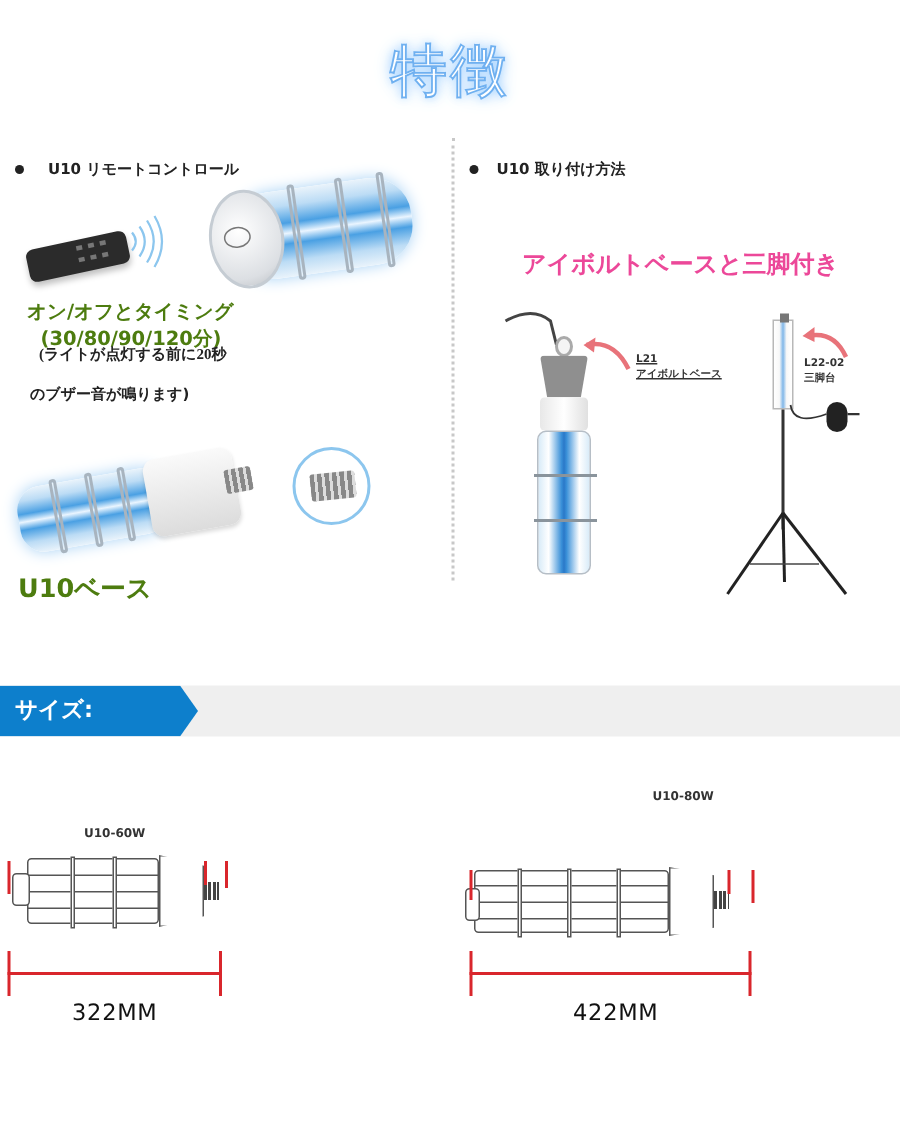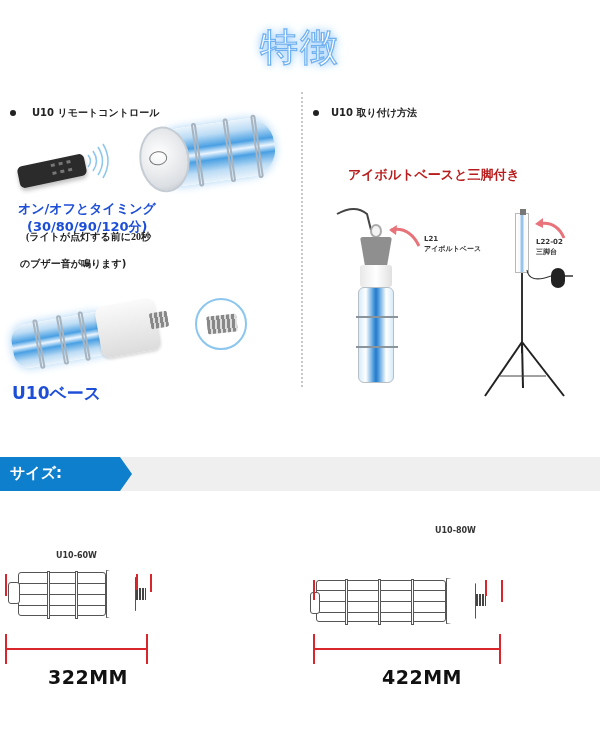--- a/index.html
+++ b/index.html
@@ -35,52 +35,52 @@
     background: linear-gradient(180deg, #e9f3fb 0%, #bcdcf5 18%, #4aa0e3 38%, #eaf5ff 50%, #4aa0e3 62%, #bcdcf5 82%, #e9f3fb 100%);
     border-radius: 14px;
     box-shadow: 0 0 10px #a8d2f5;
   }
   .ring { position: absolute; top: -3px; bottom: -3px; width: 5px; border: 2px solid #a8b4bf; border-radius: 6px; background: transparent; }
   .cap {
     background: radial-gradient(circle at 40% 40%, #ffffff, #dcdfe3 70%, #b9bdc2);
     border-radius: 50%;
   }
 
-  .feature-text { font-size: 13px; font-weight: bold; color: #1d4ed8; line-height: 18px; }
+  .feature-text { font-size: 13px; font-weight: bold; color: #4d7c0f; line-height: 18px; }
   .feature-note { font-size: 10px; font-weight: bold; color: #222; line-height: 16px; }
 
   
   .base-lamp-body {
     left: 12px; top: 318px; width: 100px; height: 44px;
     transform: rotate(-10deg);
   }
   .white-base {
     left: 98px; top: 302px; width: 60px; height: 52px; background: linear-gradient(180deg,#fafafa,#dcdcdc); border-radius: 8px;
     transform: rotate(-10deg); box-shadow: 0 2px 3px rgba(0,0,0,0.15);
   }
   .screw { background: repeating-linear-gradient(90deg,#888 0 3px,#ddd 3px 5px); border-radius: 2px; }
   .screw-circle {
     left: 195px; top: 298px; width: 52px; height: 52px; border: 2px solid #8cc6ee; border-radius: 50%; background: #fff;
   }
 
   
-  .install-sub { font-size: 13px; font-weight: bold; color: #b91c1c; }
+  .install-sub { font-size: 16px; font-weight: bold; color: #ec4899; }
   .callout { font-size: 7px; color: #333; line-height: 10px; font-weight: bold; }
   .red-arrow { stroke: #e8737a; fill: none; stroke-width: 3; }
 
   
   .banner-bg { left: 0; top: 457px; width: 600px; height: 34px; background: #efefef; }
   .banner-tab {
     left: 0; top: 457px; width: 132px; height: 34px; background: #0d7fcc;
     clip-path: polygon(0 0, 120px 0, 132px 50%, 120px 100%, 0 100%);
   }
   .banner-label { left: 10px; top: 464px; font-size: 15px; font-weight: bold; color: #ffffff; }
 
   .model-label { font-size: 8px; font-weight: bold; color: #333; }
-  .dim-label { font-size: 19px; font-weight: bold; color: #111; letter-spacing: 0.5px; }
+  .dim-label { font-size: 15px; font-weight: normal; color: #111; letter-spacing: 0.5px; }
 
   .diagram-lamp { border: 1.5px solid #555; background: #fff; }
   .dim-line { background: #d9262c; }
   .tick { background: #d9262c; width: 2px; }
 </style>
 </head>
 <body>
 
 <div class="abs title">特徴</div>
 
@@ -148,21 +148,21 @@
 <div class="abs" style="left:360px; top:237px; width:32px; height:28px; background:#8f8f8f; clip-path: polygon(0 0,100% 0,85% 100%,15% 100%); border-radius:3px;"></div>
 <div class="abs" style="left:360px; top:265px; width:32px; height:22px; background:linear-gradient(90deg,#e8e8e8,#ffffff,#e0e0e0); border-radius:3px;"></div>
 <div class="abs" style="left:358px; top:287px; width:36px; height:96px; border:1px solid #b6bec6; border-radius:6px; background:linear-gradient(90deg,#d8ebf8 0%,#ffffff 20%,#3a90d8 45%,#2a78c8 50%,#3a90d8 55%,#ffffff 80%,#d8ebf8 100%);">
   <div class="abs" style="left:-3px; top:28px; width:42px; height:2px; background:#8a949c;"></div>
   <div class="abs" style="left:-3px; top:58px; width:42px; height:2px; background:#8a949c;"></div>
 </div>
 <svg class="abs" style="left:385px; top:222px;" width="40" height="28" viewBox="0 0 40 28">
   <path class="red-arrow" d="M34 24 Q24 4 6 8"></path>
   <path d="M4 8 L12 3 L11 13 Z" fill="#e8737a"></path>
 </svg>
-<div class="abs callout" style="left:424px; top:234px;">
+<div class="abs callout" style="left:424px; top:234px;text-decoration:underline;">
   <div>L21</div>
   <div>アイボルトベース</div>
 </div>
 
 <div class="abs" style="left:515px; top:213px; width:14px; height:60px; border:1px solid #b8b8b8; background:linear-gradient(90deg,#fff 0%,#f8f8f8 30%,#7fb6e8 50%,#f8f8f8 70%,#fff 100%);"></div>
 <div class="abs" style="left:520px; top:209px; width:6px; height:6px; background:#777;"></div>
 <div class="abs" style="left:521px; top:273px; width:2px; height:80px; background:#333;"></div>
 <svg class="abs" style="left:480px; top:340px;" width="90" height="60" viewBox="0 0 90 60">
   <line x1="42" y1="2" x2="5" y2="56" stroke="#222" stroke-width="2"></line>
   <line x1="42" y1="2" x2="84" y2="56" stroke="#222" stroke-width="2"></line>

